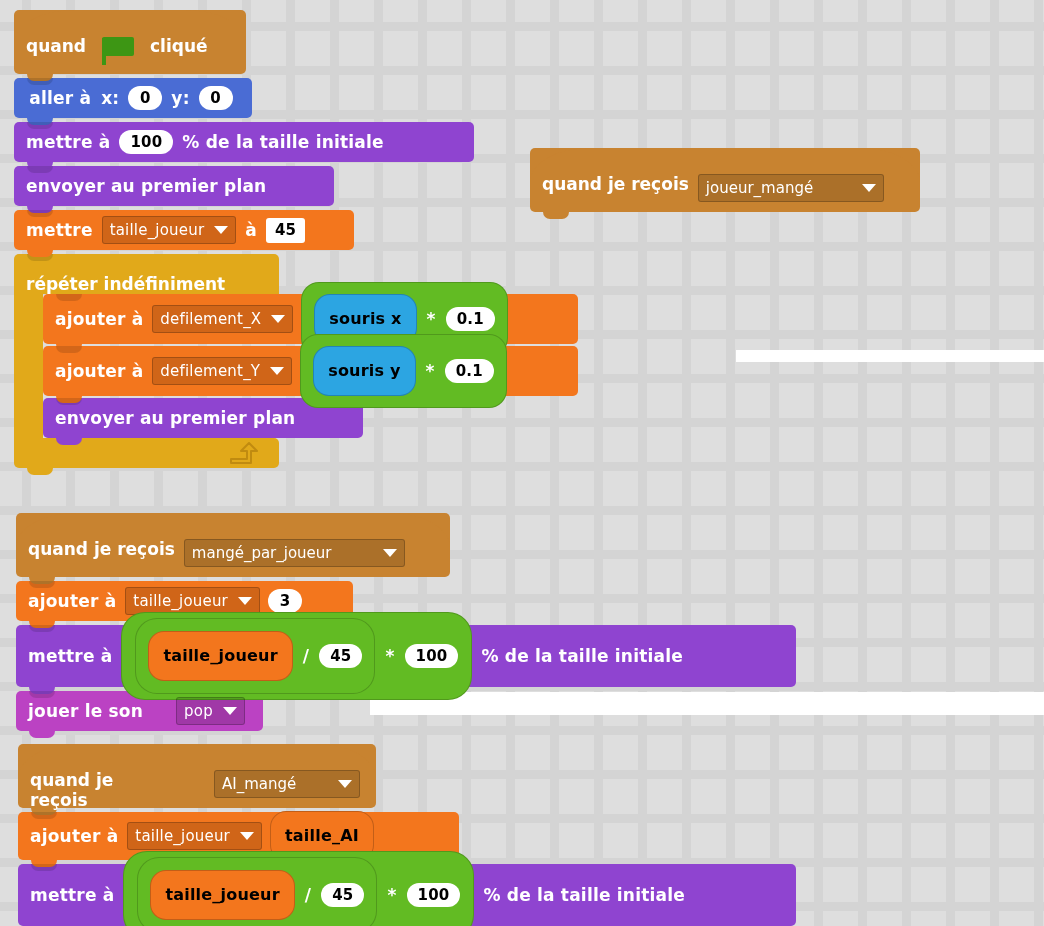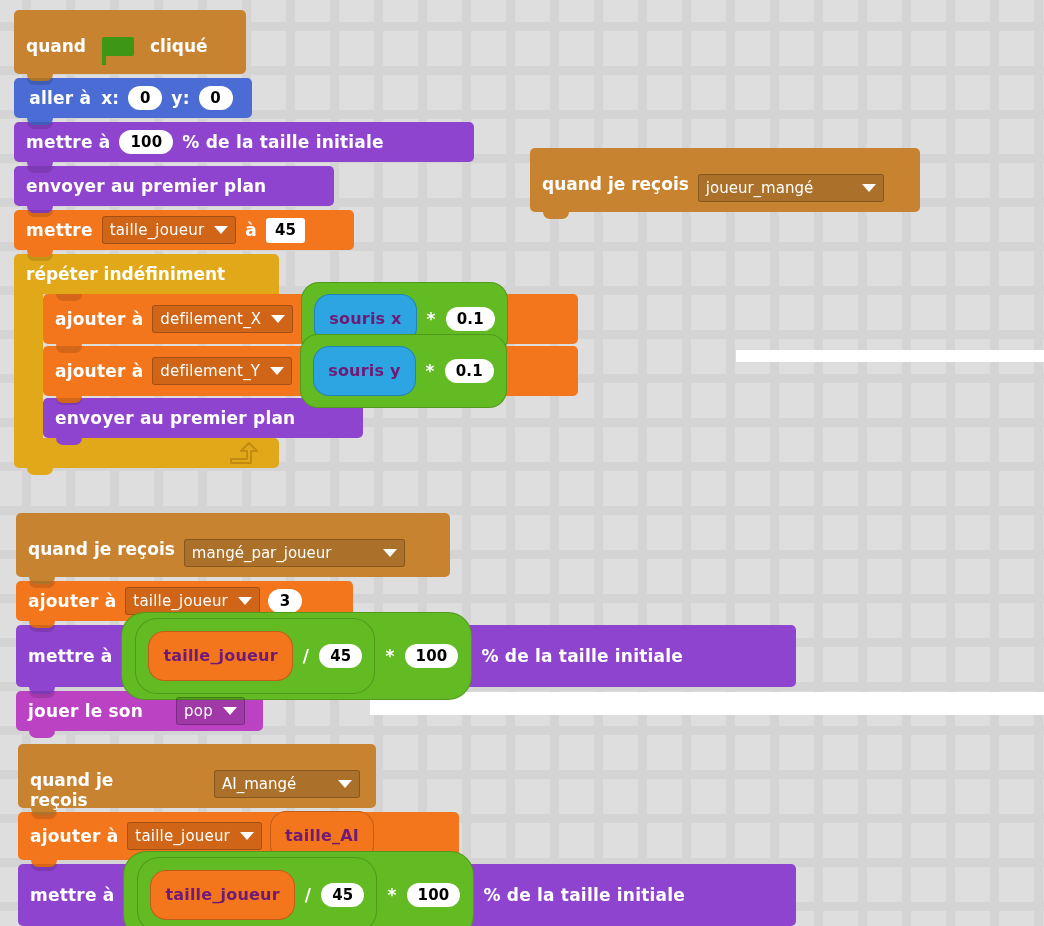--- a/index.html
+++ b/index.html
@@ -183,21 +183,21 @@
     flex: 0 0 auto;
   }
 
   
   .pill {
     display: inline-flex;
     align-items: center;
     border-radius: 16px;
     font-size: 16px;
     font-weight: bold;
-    color: #701a75;
+    color: #000000;
     padding: 13px 14px;
     line-height: 22px;
     margin: 8px 4px;
     border: 1px solid rgba(0,0,0,.2);
   }
   .pill.c-data   { background:#f3761d; }
   .pill.c-sensing{ background:#2ca5e2; }
 
   
   .op {
@@ -211,21 +211,21 @@
   }
   .op .lbl { font-size: 17px; margin: 0 6px; }
 
   
   .cblock { position: relative; }
   .cblock .c-top {
     background:#e1a91a;
     border-radius: 5px 5px 0 0;
     height: 40px;
     display: flex;
-    align-items: center;
+    align-items: flex-end;
     padding: 0 12px;
     color:#fff; font-weight:bold; font-size:17px;
     position: relative;
     width: 265px;
     box-sizing: border-box;
   }
   .cblock .c-top::before {
     content:"";
     position:absolute; left:13px; top:0;
     width:26px; height:7px;

